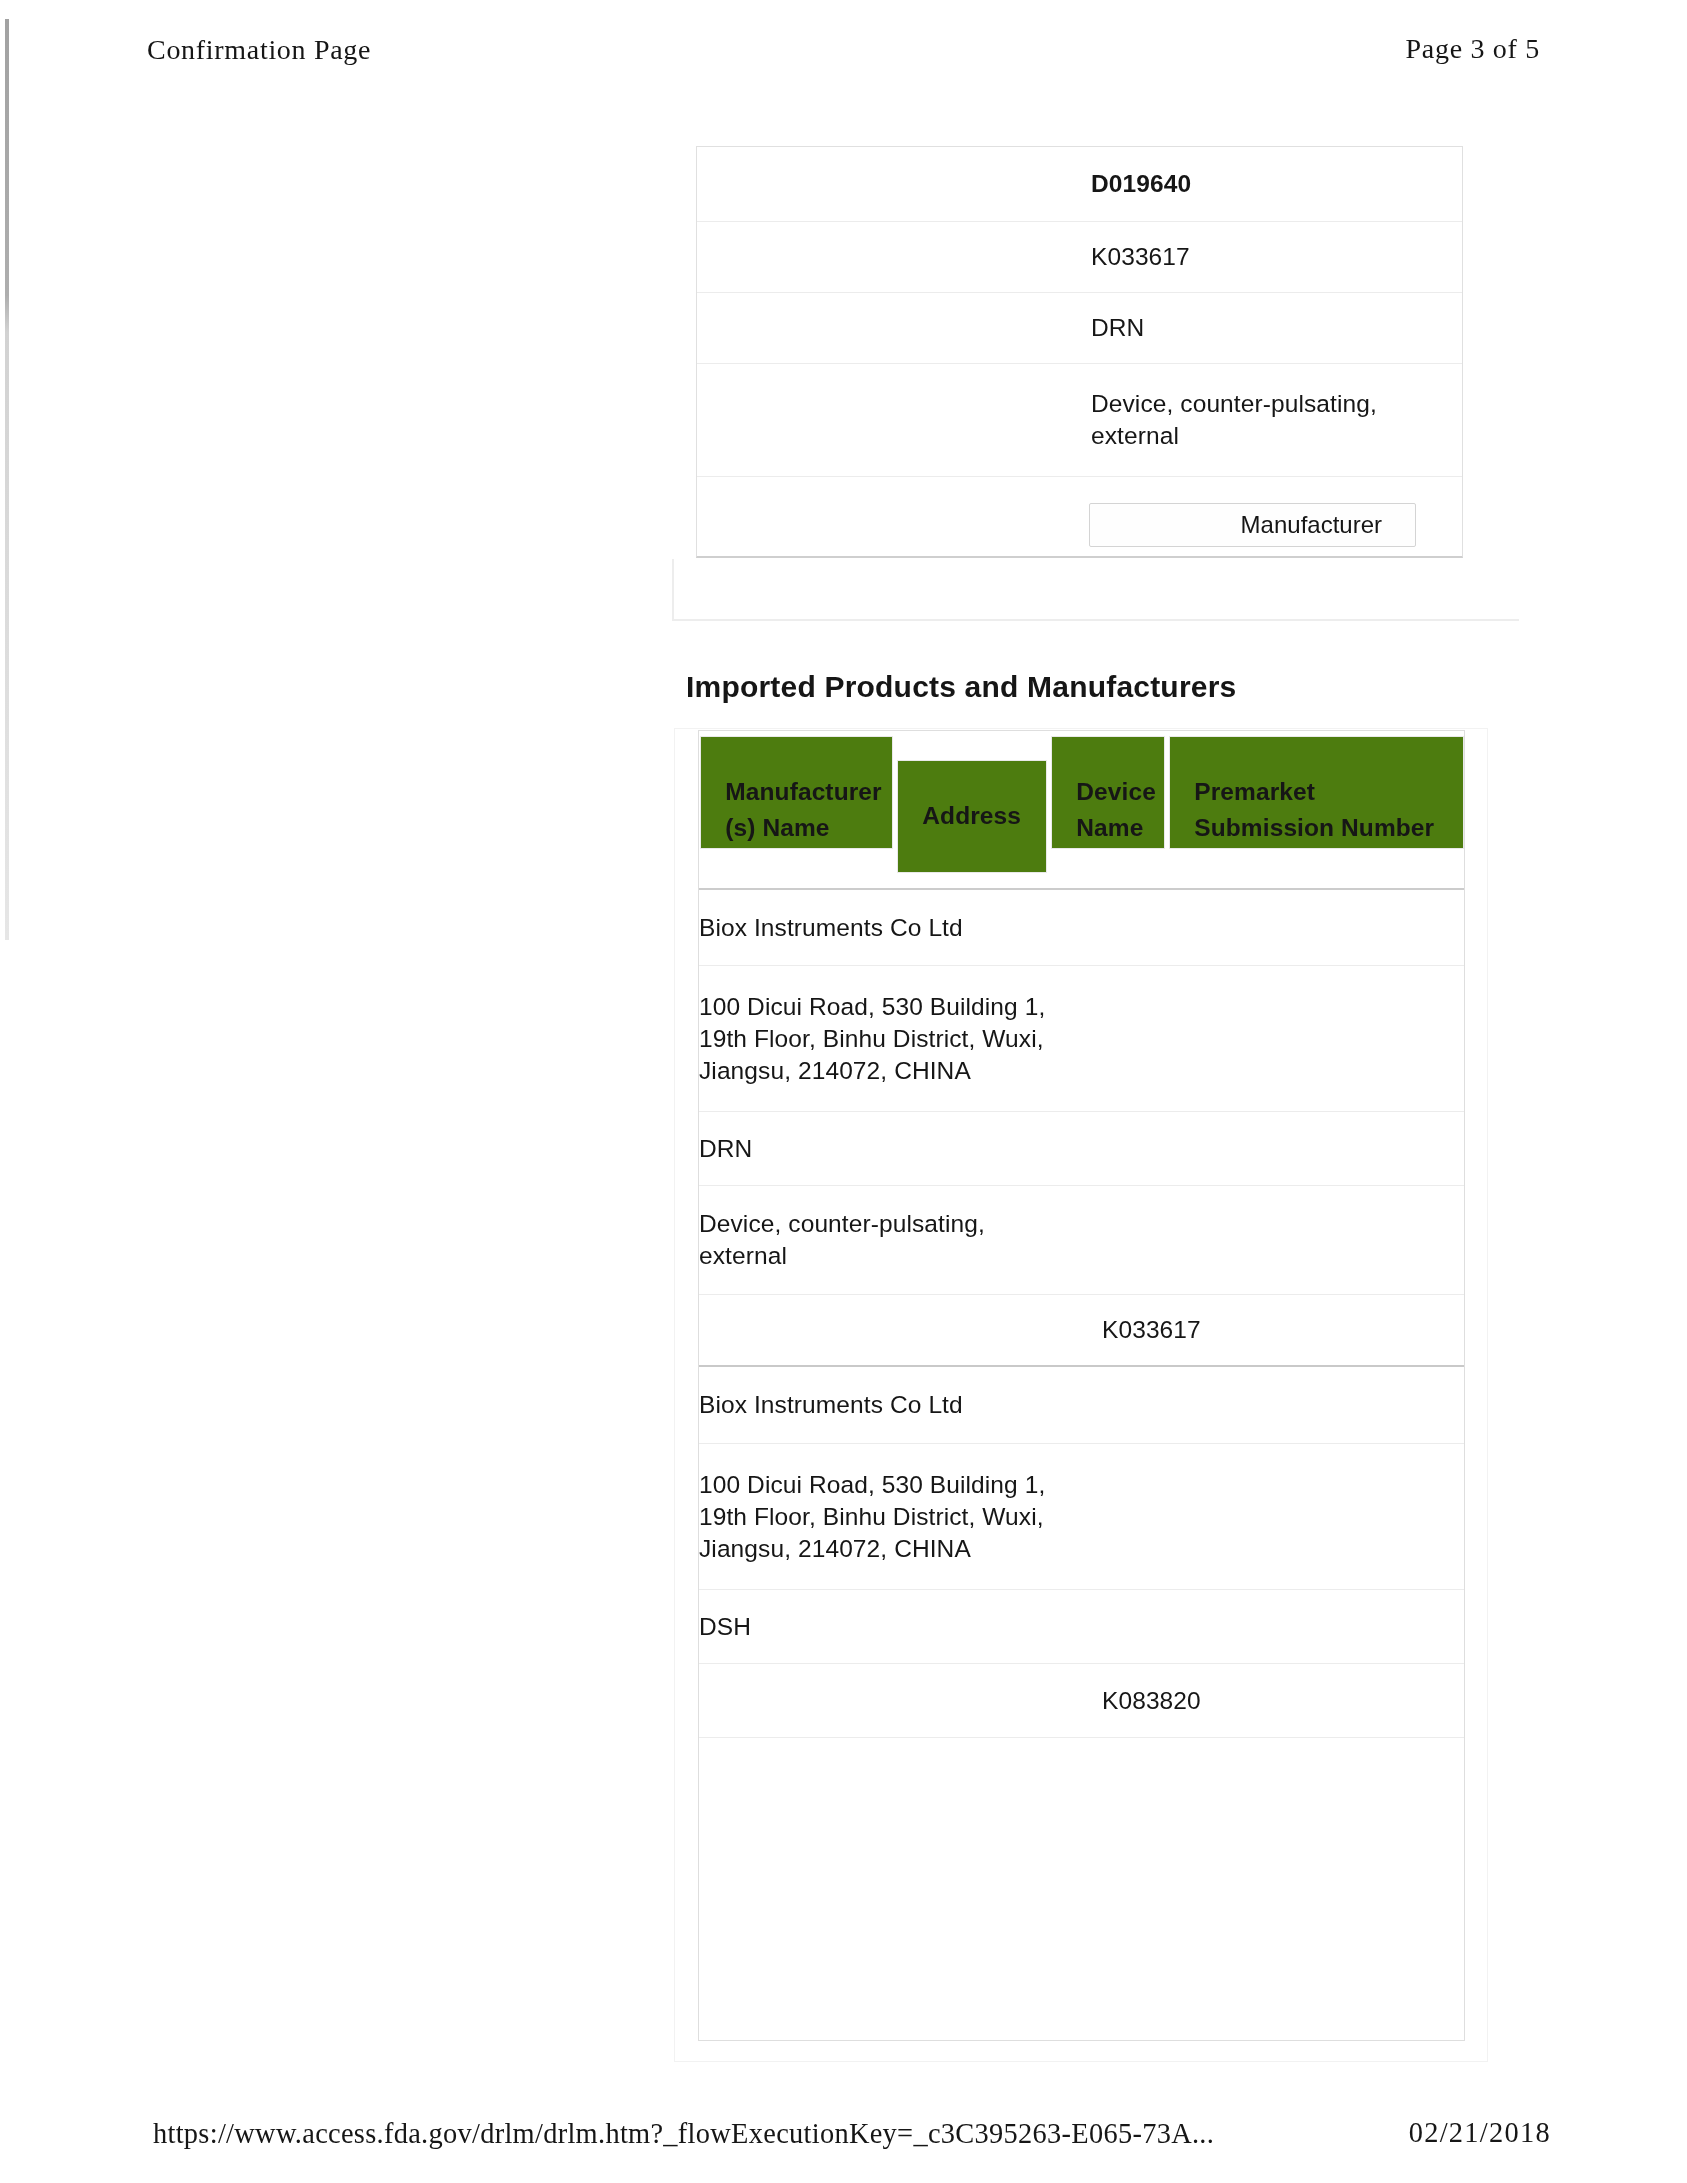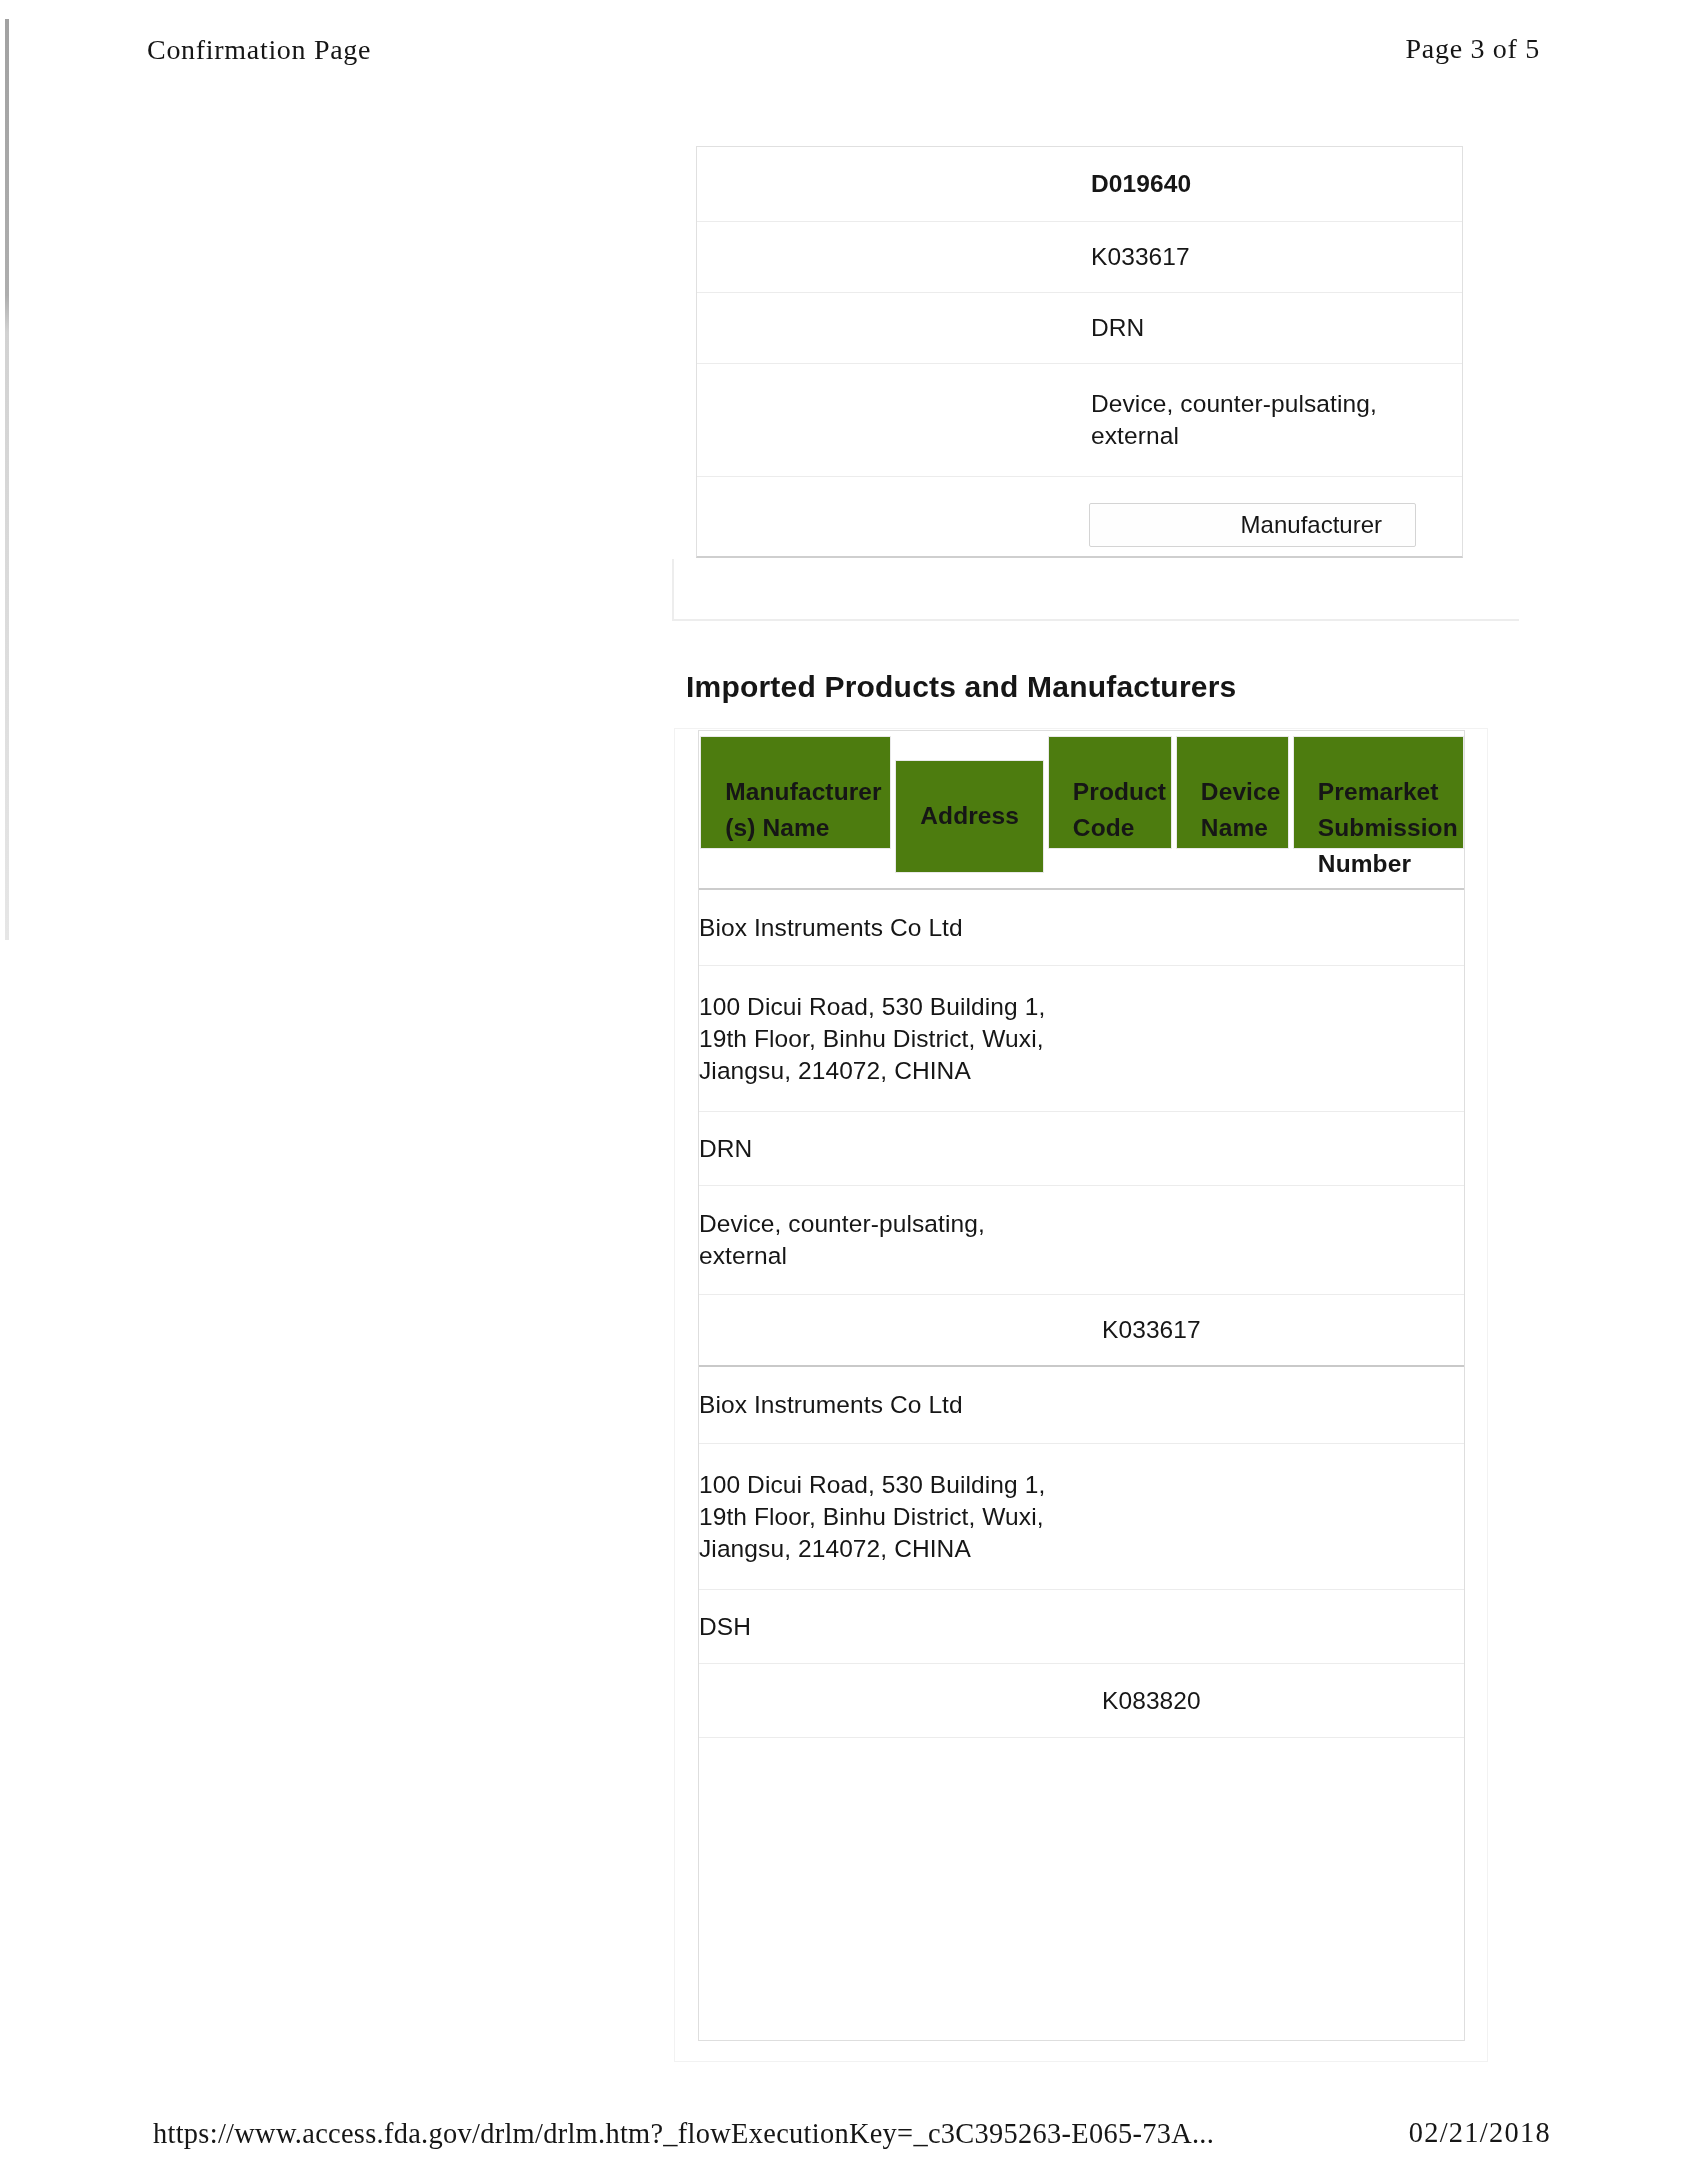--- a/index.html
+++ b/index.html
@@ -112,21 +112,20 @@
 </div>
 
 <div class="abs sec-heading">Imported Products and Manufacturers</div>
 
 <div class="abs outer-box2"></div>
 
 <div class="abs table2">
   <div class="thead">
     <div class="th c0">Manufacturer (s) Name</div>
     <div class="th c1">Address</div>
-    <div class="th c2">Product Code</div>
     <div class="th c3">Device Name</div>
     <div class="th c4">Premarket Submission Number</div>
   </div>
 
   <div class="trow first h113">
     <div class="t2txt">Biox Instruments Co Ltd</div>
   </div>
   <div class="trow h220">
     <div class="t2txt">100 Dicui Road, 530 Building 1,
 19th Floor, Binhu District, Wuxi,

